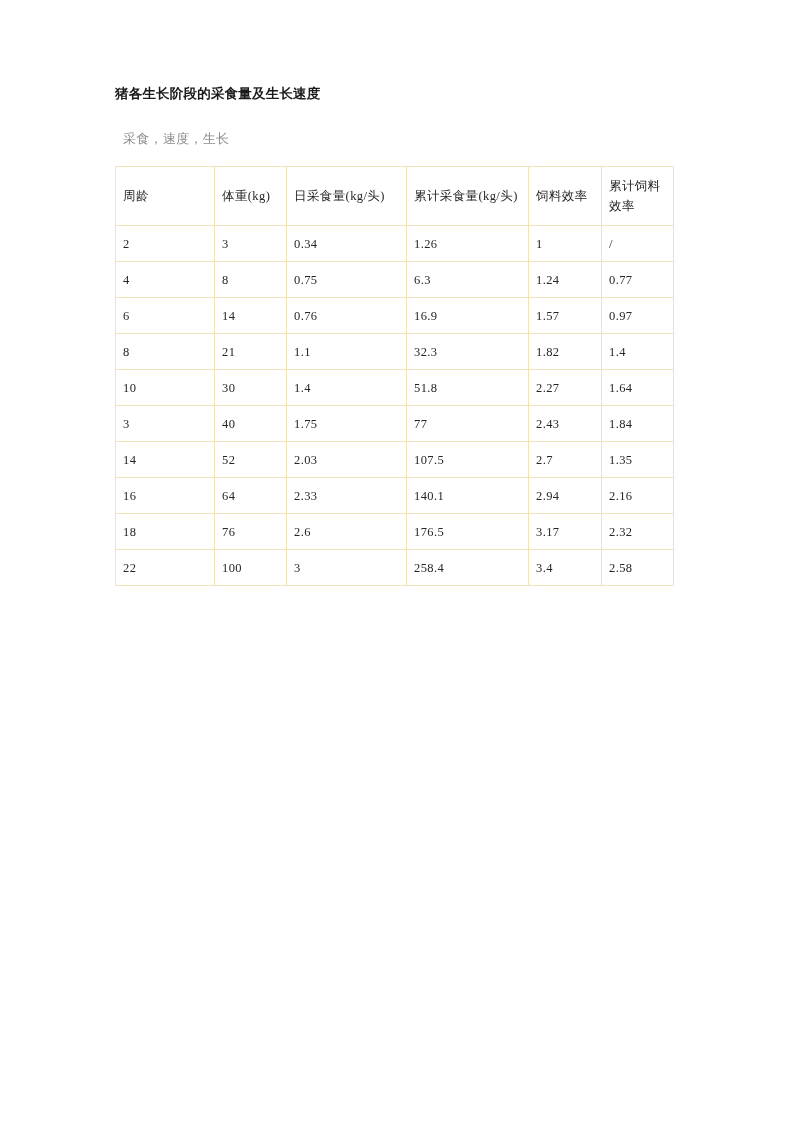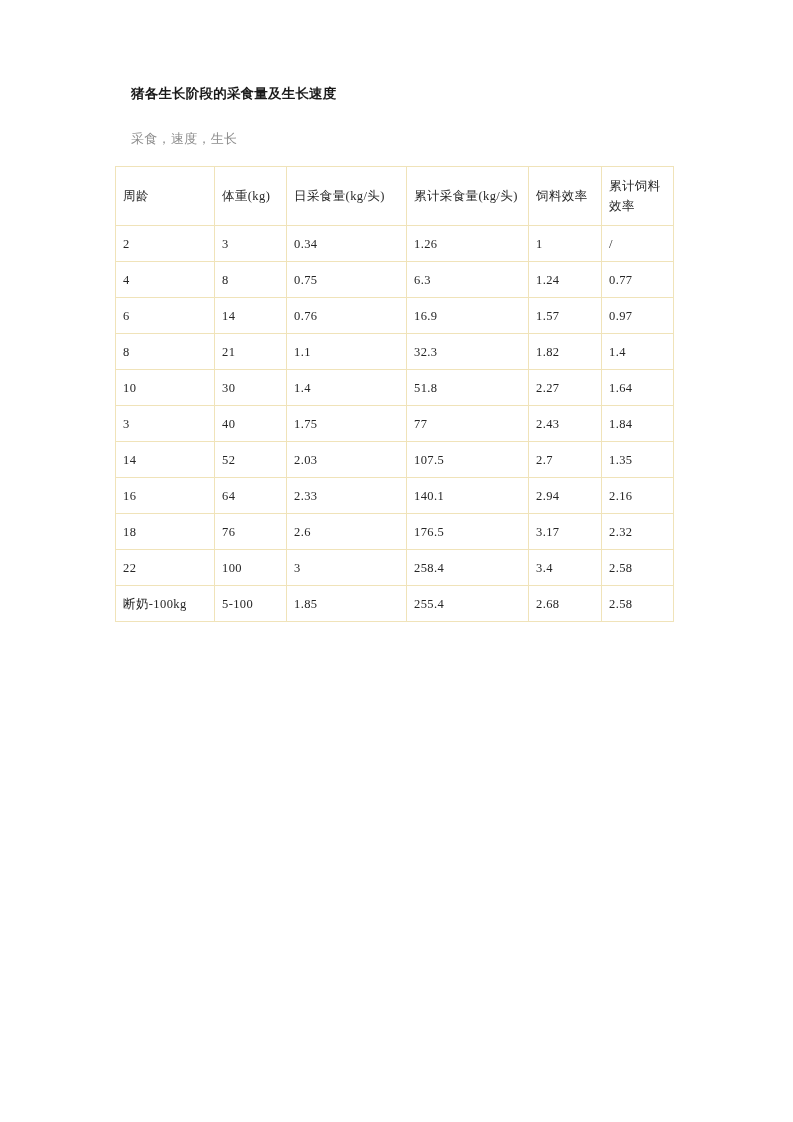--- a/index.html
+++ b/index.html
@@ -25,28 +25,28 @@
     left: 115px;
     top: 84px;
     width: 560px;
   }
   .doc-title {
     font-family: "Liberation Sans", "DejaVu Sans", sans-serif;
     font-size: 13.5px;
     font-weight: bold;
     color: #1a1a1a;
     line-height: 20px;
-    margin: 0 0 0 16px;
+    margin: 0 0 0 0;
     letter-spacing: 0.2px;
   }
   .doc-subtitle {
     font-size: 13px;
     color: #8c8c8c;
     line-height: 18px;
-    margin: 26px 0 0 16px;
+    margin: 26px 0 0 8px;
     letter-spacing: 0.3px;
   }
   table.data-table {
     border-collapse: collapse;
     margin-top: 18px;
     table-layout: fixed;
     width: 558px;
     background: #ffffff;
   }
   table.data-table td,
@@ -179,25 +179,17 @@
             <td>2.32</td>
           </tr>
           <tr>
             <td>22</td>
             <td>100</td>
             <td>3</td>
             <td>258.4</td>
             <td>3.4</td>
             <td>2.58</td>
           </tr>
-          <tr>
-            <td>断奶-100kg</td>
-            <td>5-100</td>
-            <td>1.85</td>
-            <td>255.4</td>
-            <td>2.68</td>
-            <td>2.58</td>
-          </tr>
         </tbody>
     </table>
 
   </div>
 </div>
 
 </body></html>

